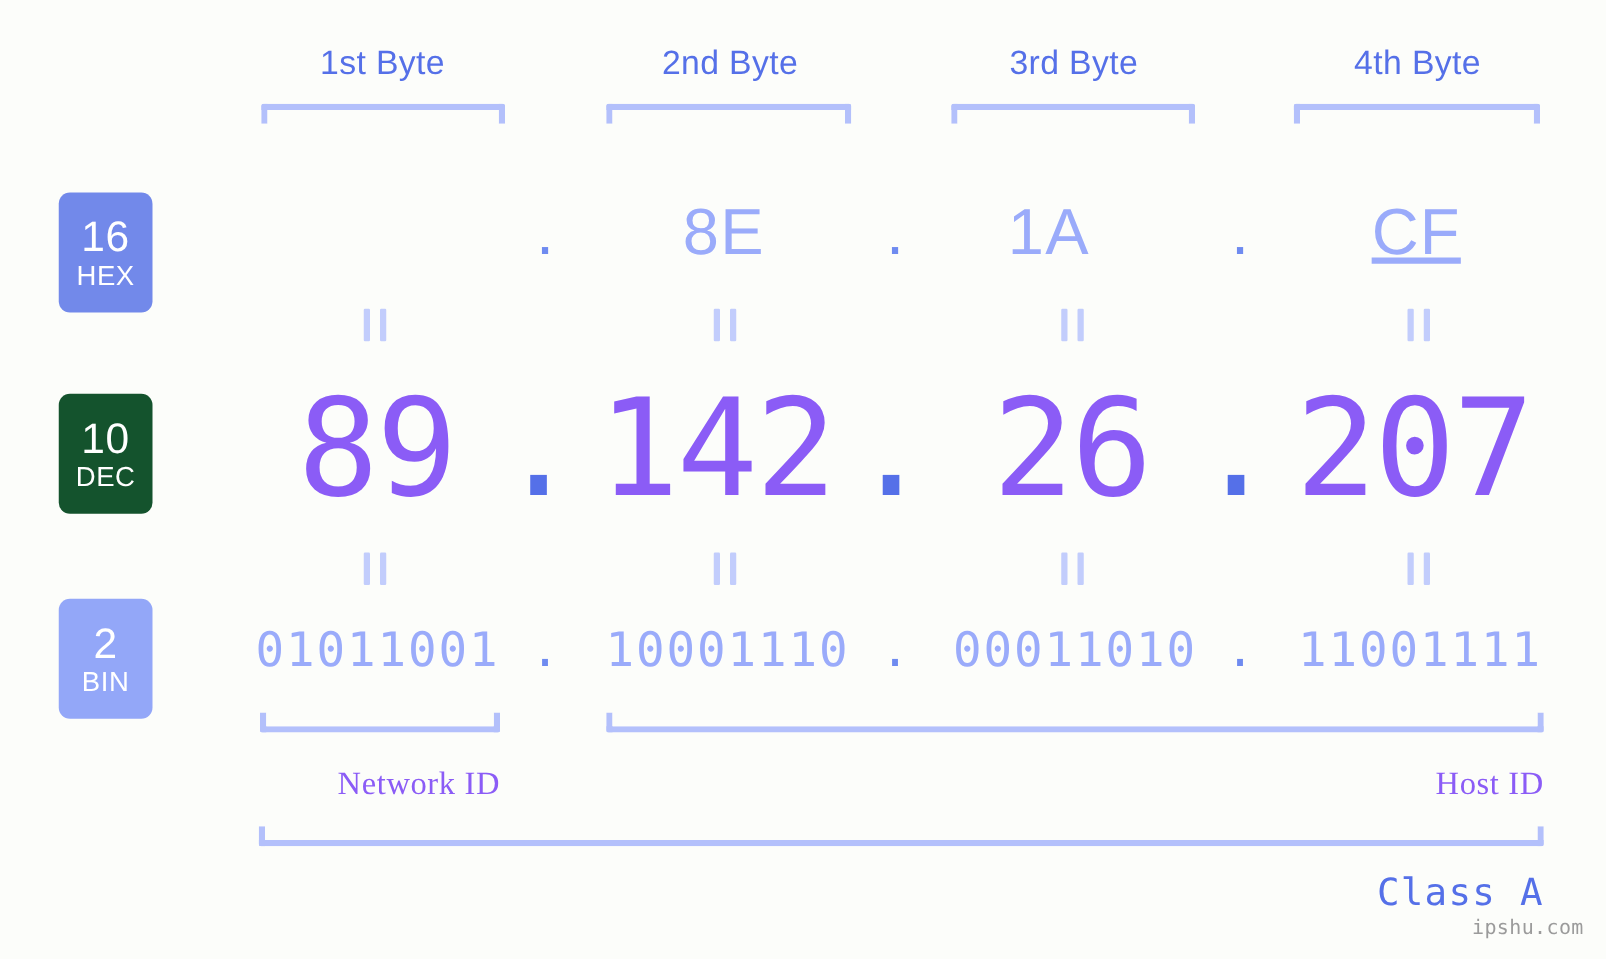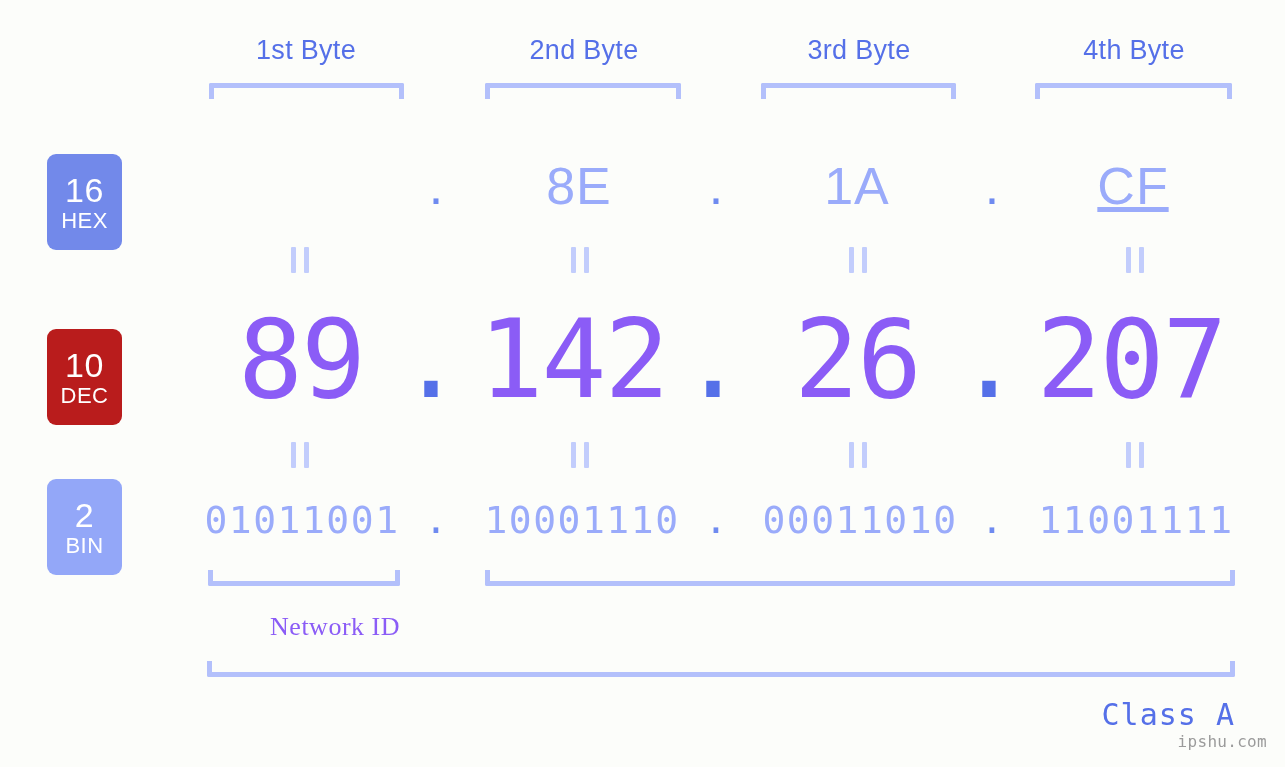--- a/index.html
+++ b/index.html
@@ -191,36 +191,36 @@
   <div class="bracket-top" style="left:209px; top:83px; width:195px;"></div>
   <div class="bracket-top" style="left:485px; top:83px; width:196px;"></div>
   <div class="bracket-top" style="left:761px; top:83px; width:195px;"></div>
   <div class="bracket-top" style="left:1035px; top:83px; width:197px;"></div>
 
   <div class="badge" style="left:47px; top:154px; background:#7289ea;">
     <span class="badge-num">16</span>
     <span class="badge-name">HEX</span>
   </div>
 
-  <div class="badge" style="left:47px; top:329px; background:#b91c1c;">
+  <div class="badge" style="left:47px; top:315px; background:#14532d;">
     <span class="badge-num">10</span>
     <span class="badge-name">DEC</span>
   </div>
 
   <div class="badge" style="left:47px; top:479px; background:#93a7f8;">
     <span class="badge-num">2</span>
     <span class="badge-name">BIN</span>
   </div>
 
   <div class="sep hex-sep" style="left:404px; top:156px; width:64px;">.</div>
 
   <div class="cell hex-val" style="left:484px; top:156px; width:190px;">8E</div>
   <div class="sep hex-sep" style="left:684px; top:156px; width:64px;">.</div>
 
-  <div class="cell hex-val" style="left:762px; top:156px; width:190px;">1A</div>
+  <div class="cell hex-val" style="left:744px; top:156px; width:190px;">1A</div>
   <div class="sep hex-sep" style="left:960px; top:156px; width:64px;">.</div>
 
   <div class="cell hex-val" style="left:1038px; top:156px; width:190px;text-decoration:underline;">CF</div>
 
   <div class="eq-mark" style="left:291px; top:247px;">
       <i></i>
       <i></i>
     </div>
   <div class="eq-mark" style="left:571px; top:247px;">
       <i></i>
@@ -271,19 +271,20 @@
 
   <div class="cell bin-val" style="left:754px; top:498px; width:212px;">00011010</div>
   <div class="sep bin-sep" style="left:962px; top:498px; width:60px;">.</div>
 
   <div class="cell bin-val" style="left:1030px; top:498px; width:212px;">11001111</div>
 
   <div class="bracket-bottom" style="left:208px; top:570px; width:192px;"></div>
   <div class="bracket-bottom" style="left:485px; top:570px; width:750px;"></div>
 
   <div class="id-label" style="left:208px; top:612px; width:192px;">Network ID</div>
+  <div class="id-label" style="left:485px; top:612px; width:750px;">Host ID</div>
 
   <div class="bracket-bottom" style="left:207px; top:661px; width:1028px;"></div>
   <div class="class-label" style="left:207px; top:697px; width:1028px;">Class A</div>
 
   <div class="watermark">ipshu.com</div>
 
 </div>
 
 </body></html>

